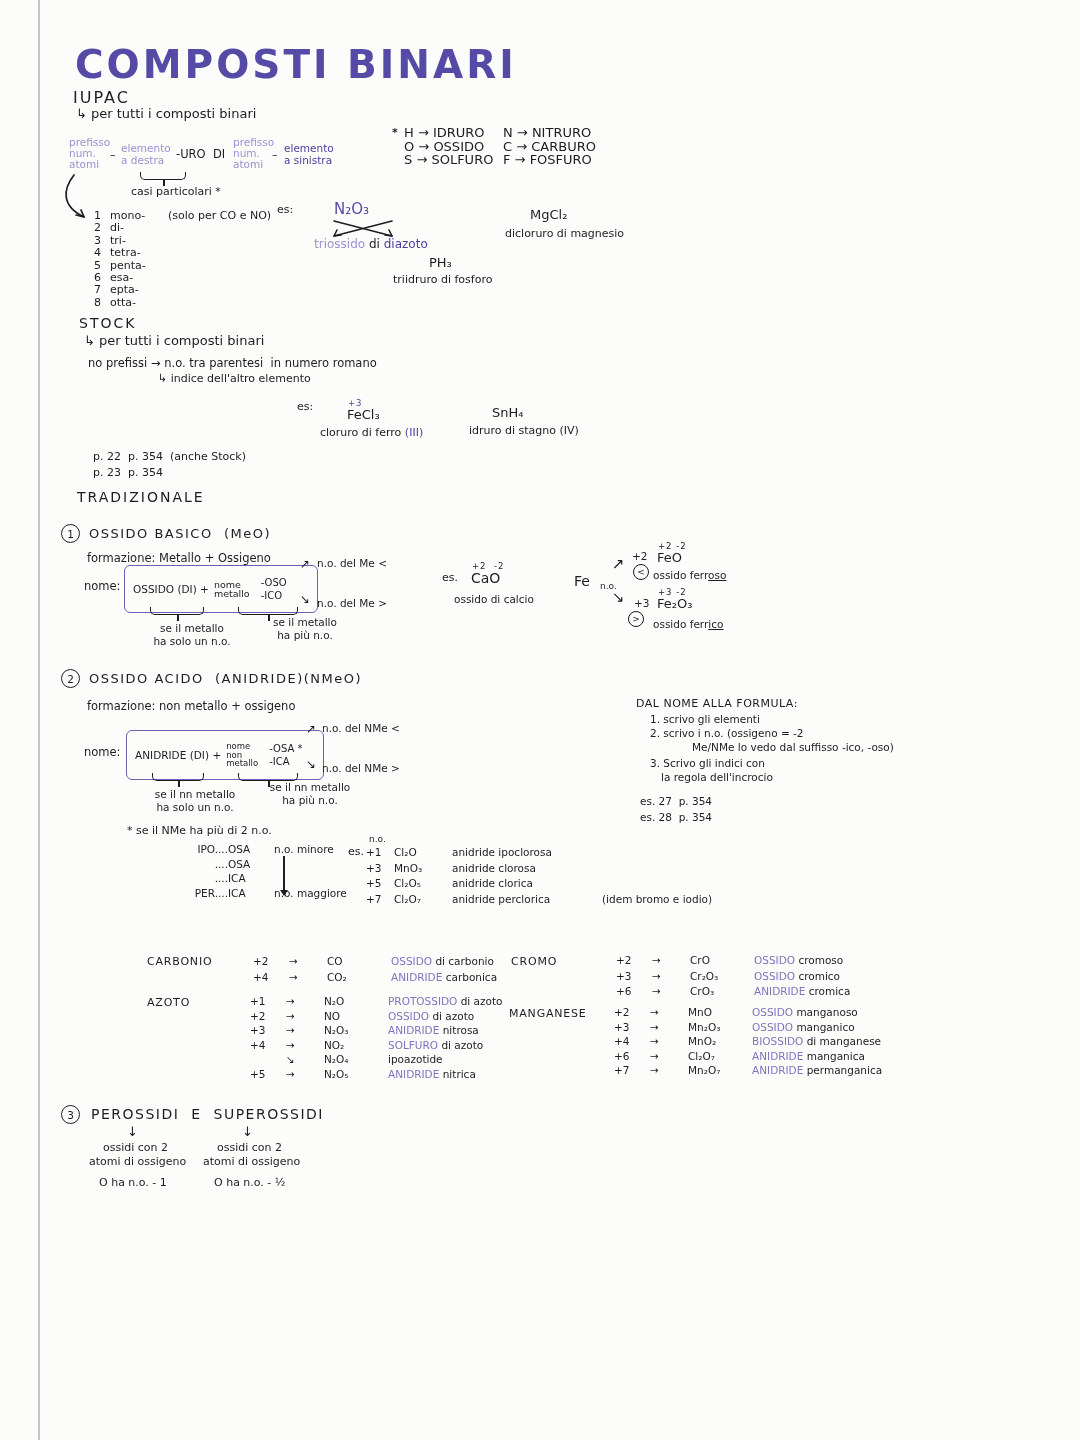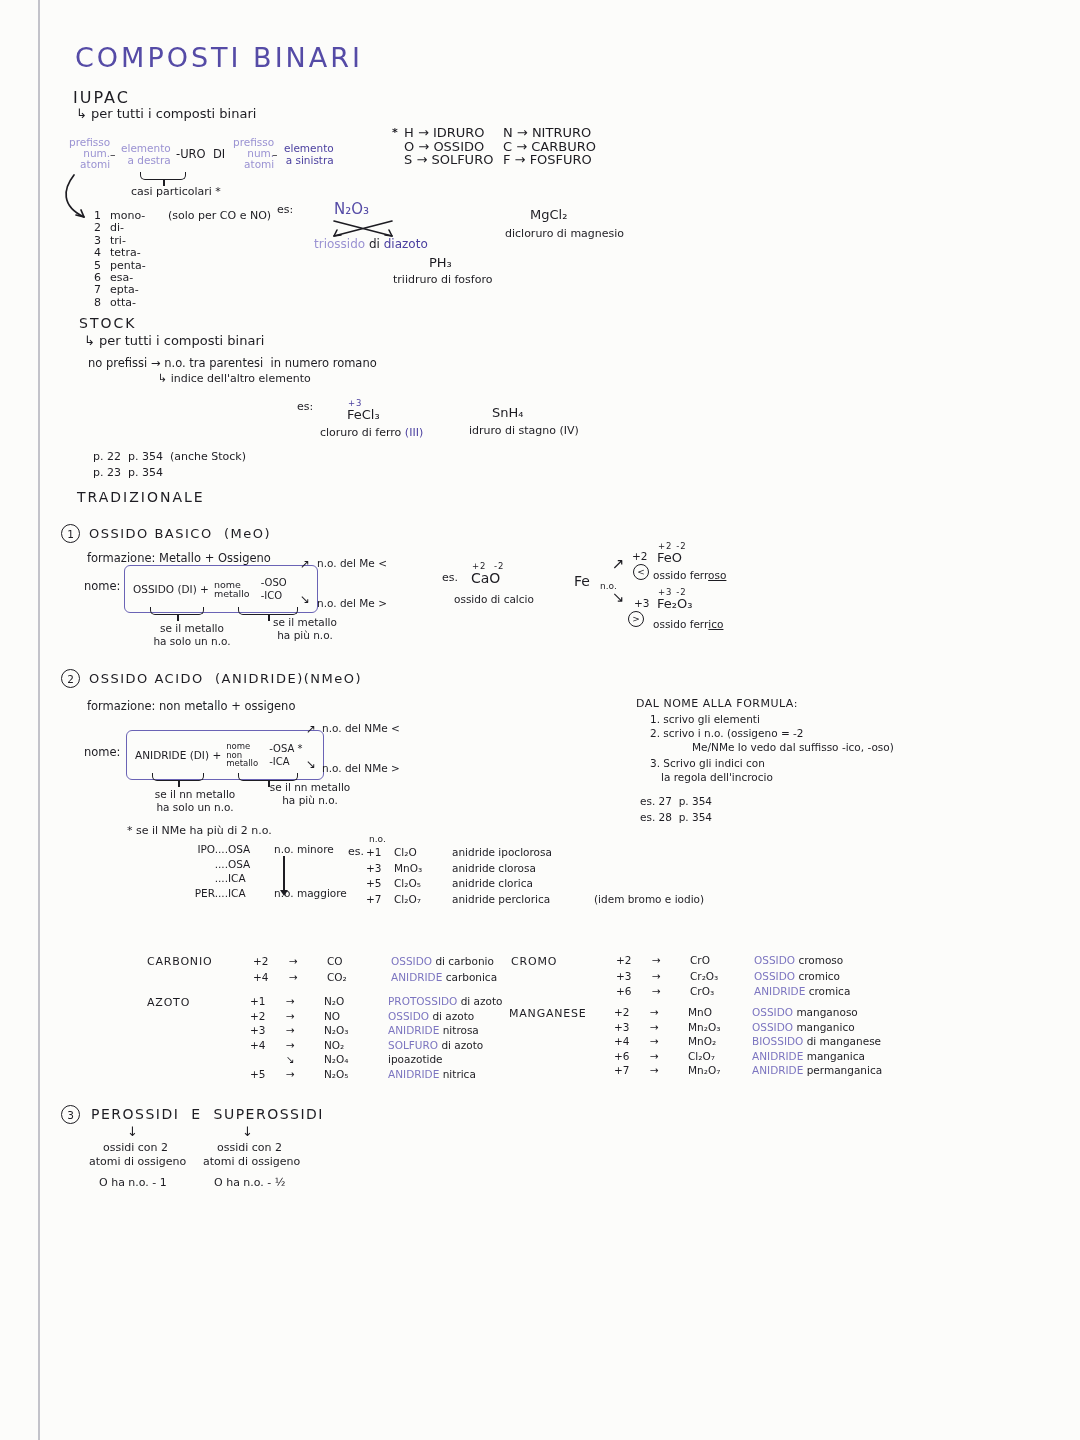--- a/index.html
+++ b/index.html
@@ -5,25 +5,25 @@
   html,body{margin:0;padding:0;background:#e8e8e8;}
   .sheet{position:relative;width:1080px;height:1440px;background:#fcfcfa;
          font-family:"DejaVu Sans",sans-serif;color:#1d1c22;overflow:hidden;}
   .abs{position:absolute;}
   .plight{color:#9a92d2;}
   .pdark{color:#4a3f9f;}
   .ptitle{color:#554ba6;}
   .ptype{color:#7c75c0;}
   .ink{color:#1d1c22;}
   .pre{white-space:pre;}
-  .prl{white-space:pre-line;text-align:right;}
+  .prl{white-space:pre-line;}
   .ul{text-decoration:underline;} .t9{font-size:9px;} .t10{font-size:10.5px;} .t11{font-size:11px;}
   .t115{font-size:11.5px;} .t12{font-size:12px;} .t13{font-size:13px;} .t14{font-size:14px;}
   .t15{font-size:15px;} .t16{font-size:16px;}
-  .title{font-size:27px;font-weight:400;letter-spacing:3px;}
+  .title{font-size:39px;font-weight:700;letter-spacing:3px;}
   .hdg{letter-spacing:1.5px;}
   .rel{position:relative;display:inline-block;}
   .oxa{position:absolute;top:-9px;left:1px;font-size:8.5px;white-space:pre;letter-spacing:1px;}
   .circ{position:absolute;width:17px;height:17px;border:1.6px solid #1d1c22;border-radius:50%;
         display:flex;align-items:center;justify-content:center;font-size:10.5px;}
   .circs{position:absolute;width:14px;height:14px;border:1.3px solid #1d1c22;border-radius:50%;
         display:flex;align-items:center;justify-content:center;font-size:9px;}
   .brace{position:absolute;height:7px;border:1.6px solid #1d1c22;border-top:0;
          border-radius:0 0 5px 5px;}
   .brace::after{content:"";position:absolute;left:50%;top:7px;width:1.6px;height:7px;background:#1d1c22;}
@@ -311,21 +311,21 @@
     <div class="exrow">
         <span>+5</span>
         <span>Cl₂O₅</span>
         <span>anidride clorica</span>
         <span></span>
       </div>
     <div class="exrow">
         <span>+7</span>
         <span>Cl₂O₇</span>
         <span>anidride perclorica</span>
-        <span style="margin-left:18px">(idem bromo e iodio)</span>
+        <span style="margin-left:26px">(idem bromo e iodio)</span>
       </div>
   </div>
 
   <div class="abs t11" style="left:636px;top:697px;letter-spacing:0.5px">DAL NOME ALLA FORMULA:</div>
   <div class="abs t10" style="left:650px;top:713px">1. scrivo gli elementi</div>
   <div class="abs t10" style="left:650px;top:727px">2. scrivo i n.o. (ossigeno = -2</div>
   <div class="abs t10" style="left:692px;top:741px">Me/NMe lo vedo dal suffisso -ico, -oso)</div>
   <div class="abs t10" style="left:650px;top:757px">3. Scrivo gli indici con</div>
   <div class="abs t10" style="left:661px;top:771px">la regola dell'incrocio</div>
   <div class="abs t10" style="left:640px;top:794px;line-height:15.5px">

